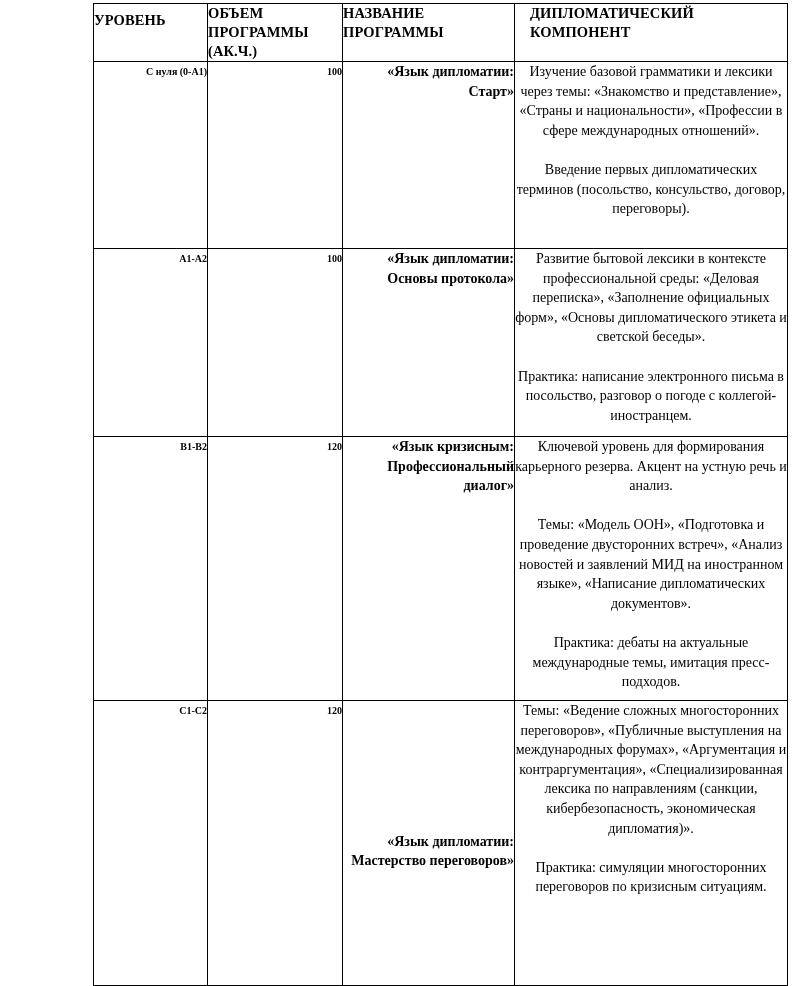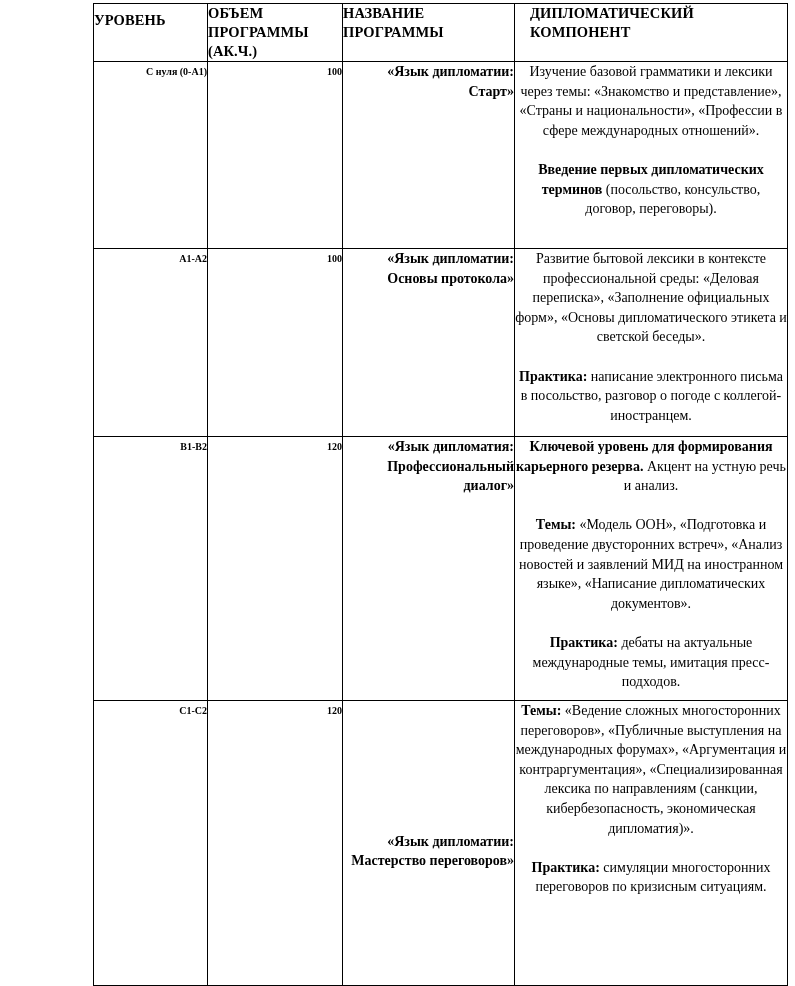--- a/index.html
+++ b/index.html
@@ -81,21 +81,21 @@
     line-height: 19.6px;
     padding: 5px 5px 4px 7px;
   }
   td.cell-comp p {
     margin: 0;
   }
   td.cell-comp p.gap {
     margin-top: 19.6px;
   }
   td.cell-comp b {
-    font-weight: bold;
+    font-weight: normal;
   }
   
   tr.row-1 td { height: 186px; }
   tr.row-2 td { height: 187px; }
   tr.row-3 td { height: 263px; }
   tr.row-4 td { height: 268px; }
 </style>
 </head>
 <body>
 
@@ -148,21 +148,21 @@
         <td class="cell-name">«Язык дипломатии: Основы протокола»</td>
         <td class="cell-comp">
           <p><span>Развитие бытовой лексики в контексте профессиональной среды: «Деловая переписка», «Заполнение официальных форм», «Основы дипломатического этикета и светской беседы».</span></p>
           <p class="gap"><b>Практика:</b><span> написание электронного письма в посольство, разговор о погоде с коллегой-иностранцем.</span></p>
         </td>
       </tr>
 
       <tr class="row-3">
         <td class="cell-level">В1-В2</td>
         <td class="cell-volume">120</td>
-        <td class="cell-name">«Язык дипломатия: Профессиональный диалог»</td>
+        <td class="cell-name">«Язык кризисным: Профессиональный диалог»</td>
         <td class="cell-comp">
           <p><b>Ключевой уровень для формирования карьерного резерва.</b><span> Акцент на устную речь и анализ.</span></p>
           <p class="gap"><b>Темы:</b><span> «Модель ООН», «Подготовка и проведение двусторонних встреч», «Анализ новостей и заявлений МИД на иностранном языке», «Написание дипломатических документов».</span></p>
           <p class="gap"><b>Практика:</b><span> дебаты на актуальные международные темы, имитация пресс-подходов.</span></p>
         </td>
       </tr>
 
       <tr class="row-4">
         <td class="cell-level">С1-С2</td>
         <td class="cell-volume">120</td>

